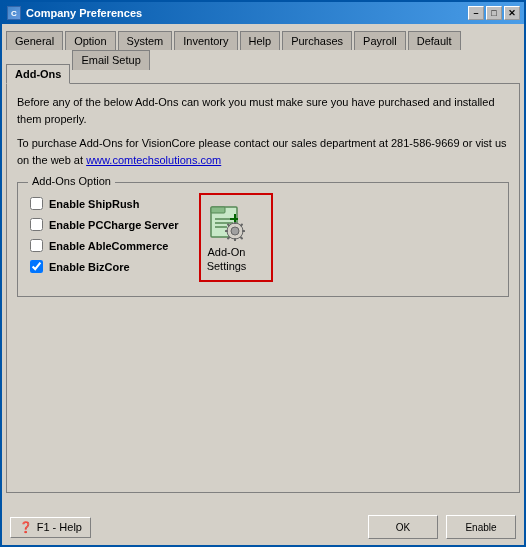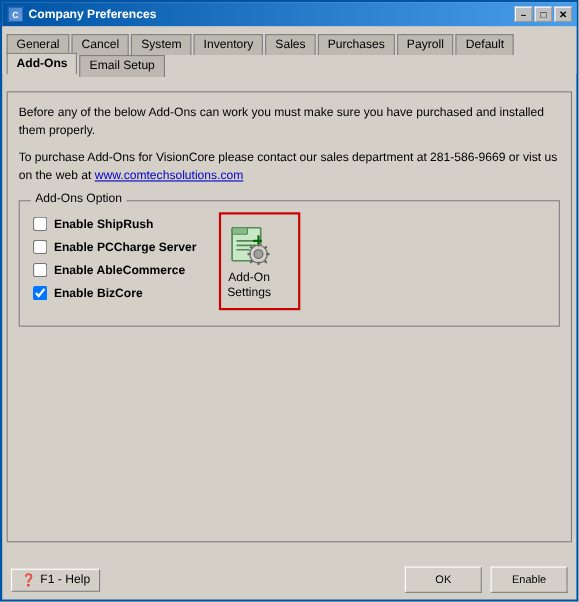--- a/index.html
+++ b/index.html
@@ -84,21 +84,21 @@
       margin-right: 2px;
       font-size: 11px;
       position: relative;
       top: 1px;
     }
     .tab.active {
       background: #d4d0c8;
       border-bottom: 1px solid #d4d0c8;
       font-weight: bold;
       z-index: 2;
-      top: 1px;
+      top: 17px;
     }
     .tab:not(.active) {
       background: #bdb8b0;
       top: 3px;
     }
 
     
     .tab-border {
       border: 1px solid #808080;
       margin: 16px 4px;
@@ -270,24 +270,24 @@
     <span class="title-bar-text">Company Preferences</span>
     <div class="title-bar-buttons">
       <div class="title-btn">–</div>
       <div class="title-btn">□</div>
       <div class="title-btn">✕</div>
     </div>
   </div>
 
   <div class="tab-bar">
     <div class="tab">General</div>
-    <div class="tab">Cancel</div>
+    <div class="tab">Option</div>
     <div class="tab">System</div>
     <div class="tab">Inventory</div>
-    <div class="tab">Sales</div>
+    <div class="tab">Help</div>
     <div class="tab">Purchases</div>
     <div class="tab">Payroll</div>
     <div class="tab">Default</div>
     <div class="tab active">Add-Ons</div>
     <div class="tab">Email Setup</div>
   </div>
 
   <div class="tab-border">
     <div class="content">
 

